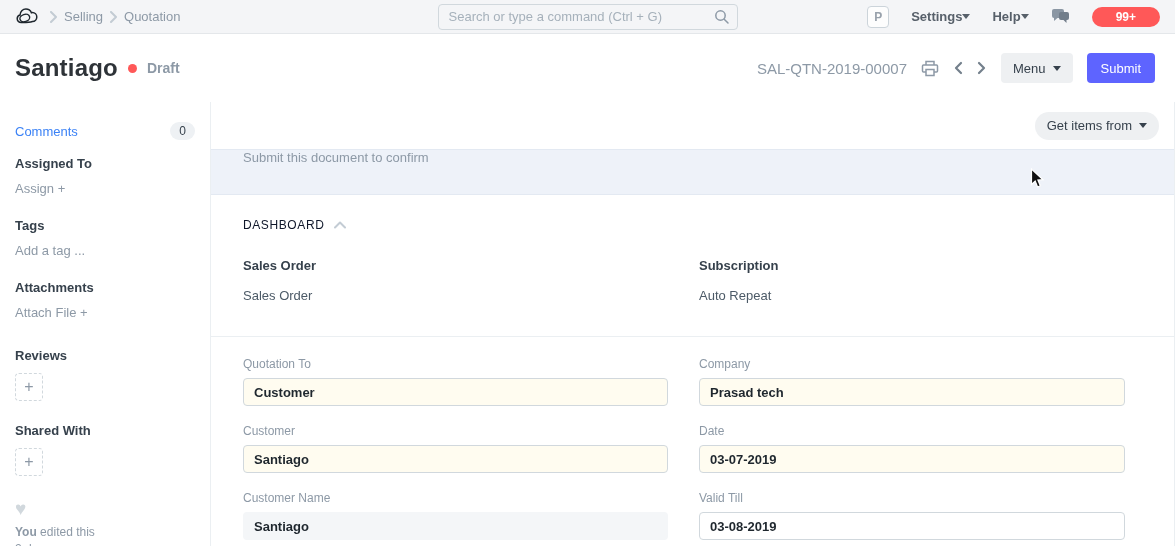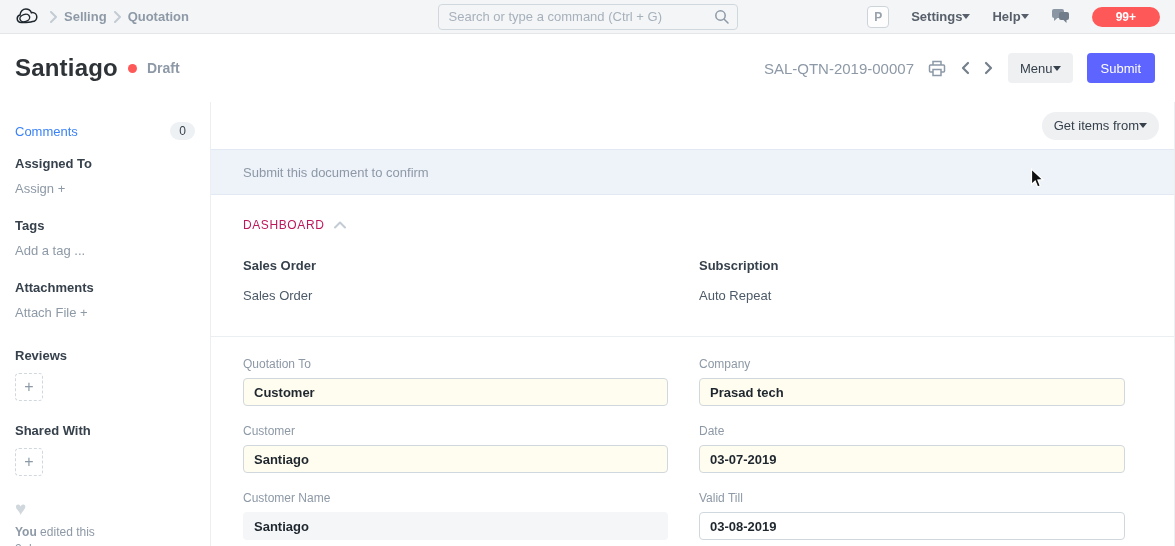--- a/index.html
+++ b/index.html
@@ -18,21 +18,21 @@
     background: #f4f5f7;
     border-bottom: 1px solid #e4e7ea;
     display: flex;
     align-items: center;
     padding: 0 15px;
   }
   .nav-left { display: flex; align-items: center; gap: 6px; flex: 1; }
   .logo { display: flex; align-items: center; margin-right: 4px; cursor: pointer; }
   .crumb-chevron { display: flex; align-items: center; }
   .crumb {
-    color: #8d99a6; font-weight: 700; font-size: 13px; cursor: pointer;
+    color: #8d99a6; font-weight: 400; font-size: 13px; cursor: pointer;
   }
   .nav-center { flex: 0 0 300px; position: relative; }
   .search-input {
     width: 300px; height: 26px;
     border: 1px solid #d1d8dd;
     border-radius: 4px;
     background: #f4f5f7;
     padding: 0 28px 0 10px;
     font-size: 13px;
     color: #36414c;
@@ -80,21 +80,21 @@
   .page-title { font-size: 24px; font-weight: 700; color: #2e3338; letter-spacing: 0.2px; }
   .status-dot { width: 9px; height: 9px; border-radius: 50%; background: #ff5858; }
   .status-text { color: #8d99a6; font-weight: 700; font-size: 14px; }
   .head-actions { display: flex; align-items: center; gap: 14px; }
   .docname { color: #8d99a6; font-size: 15px; text-align: center; }
   .icon-btn { display: flex; align-items: center; cursor: pointer; }
   .btn {
     height: 30px; border: none; border-radius: 4px;
     font-size: 13px; font-family: inherit; font-weight: 400;
     padding: 0 12px; cursor: pointer;
-    display: inline-flex; align-items: center; 
+    display: inline-flex; align-items: center; gap: 7px;
   }
   .btn-default { background: #eef0f2; color: #36414c; }
   .btn-primary { background: #5e64ff; color: #fff; padding: 0 14px; }
   .btn .caret-dark {
     width: 0; height: 0;
     border-left: 4px solid transparent; border-right: 4px solid transparent;
     border-top: 5px solid #36414c;
   }
 
   
@@ -129,28 +129,28 @@
 
   .form-toolbar {
     height: 47px; display: flex; align-items: center; justify-content: flex-end;
     padding-right: 15px;
   }
   .btn-sm { height: 28px; font-size: 13px; border-radius: 14px; }
 
   .banner {
     height: 46px; background: #eef2f9;
     border-top: 1px solid #e3e9f2; border-bottom: 1px solid #e3e9f2;
-    display: flex; align-items: center;
+    display: flex; align-items: flex-start;
     padding-left: 32px;
     color: #8d99a6; font-size: 13px;
   }
 
   .dashboard { padding: 22px 30px 0 32px; }
   .dash-head { display: flex; align-items: center; gap: 10px; margin-bottom: 26px; cursor: pointer; }
-  .dash-title { color: #be185d; font-size: 12px; letter-spacing: 0.6px; }
+  .dash-title { color: #0f172a; font-size: 12px; letter-spacing: 0.6px; }
   .dash-grid { display: grid; grid-template-columns: 425px 426px; column-gap: 31px; padding-bottom: 33px; }
   .dash-col-heading { font-weight: 700; color: #36414c; font-size: 13px; margin-bottom: 15px; }
   .dash-link { color: #4c5a67; font-size: 13px; cursor: pointer; }
 
   .form-section {
     border-top: 1px solid #ebeff2;
     padding: 20px 30px 0 32px;
   }
   .field-grid { display: grid; grid-template-columns: 425px 426px; column-gap: 31px; row-gap: 18px; }
   .field-label { color: #8d99a6; font-size: 12px; margin-bottom: 7px; }

